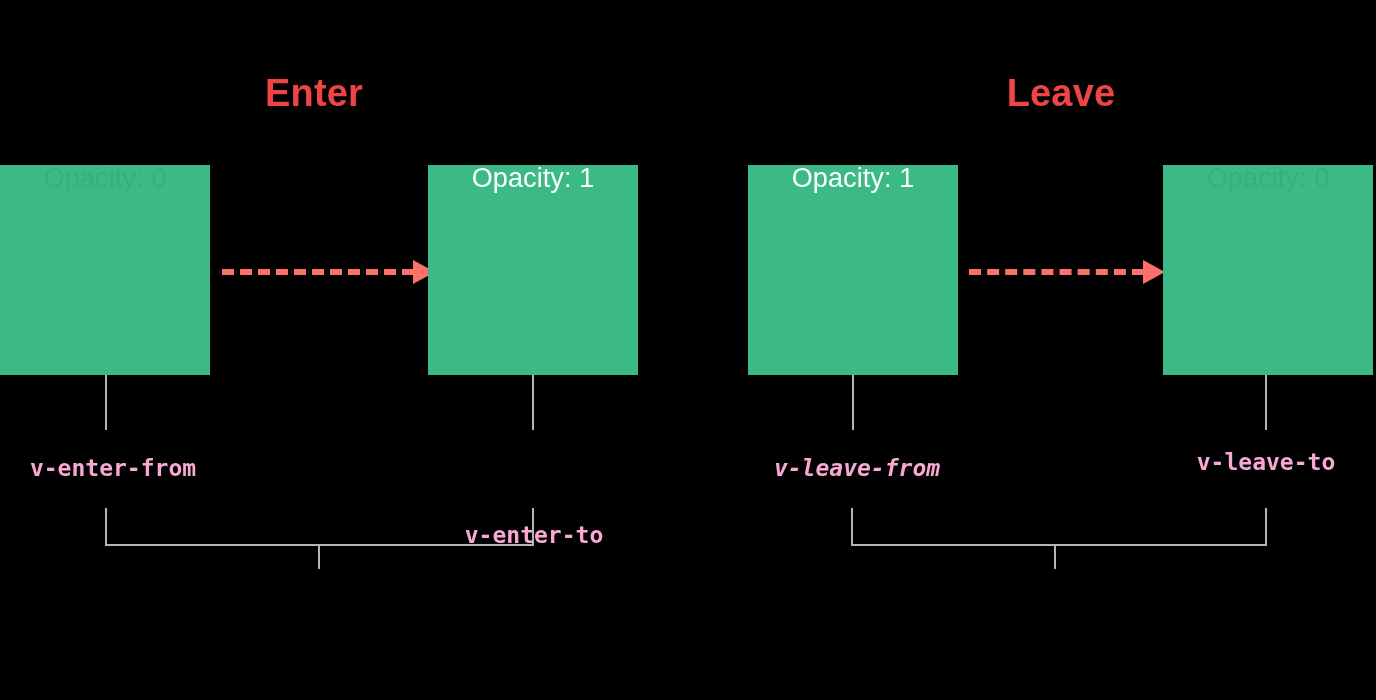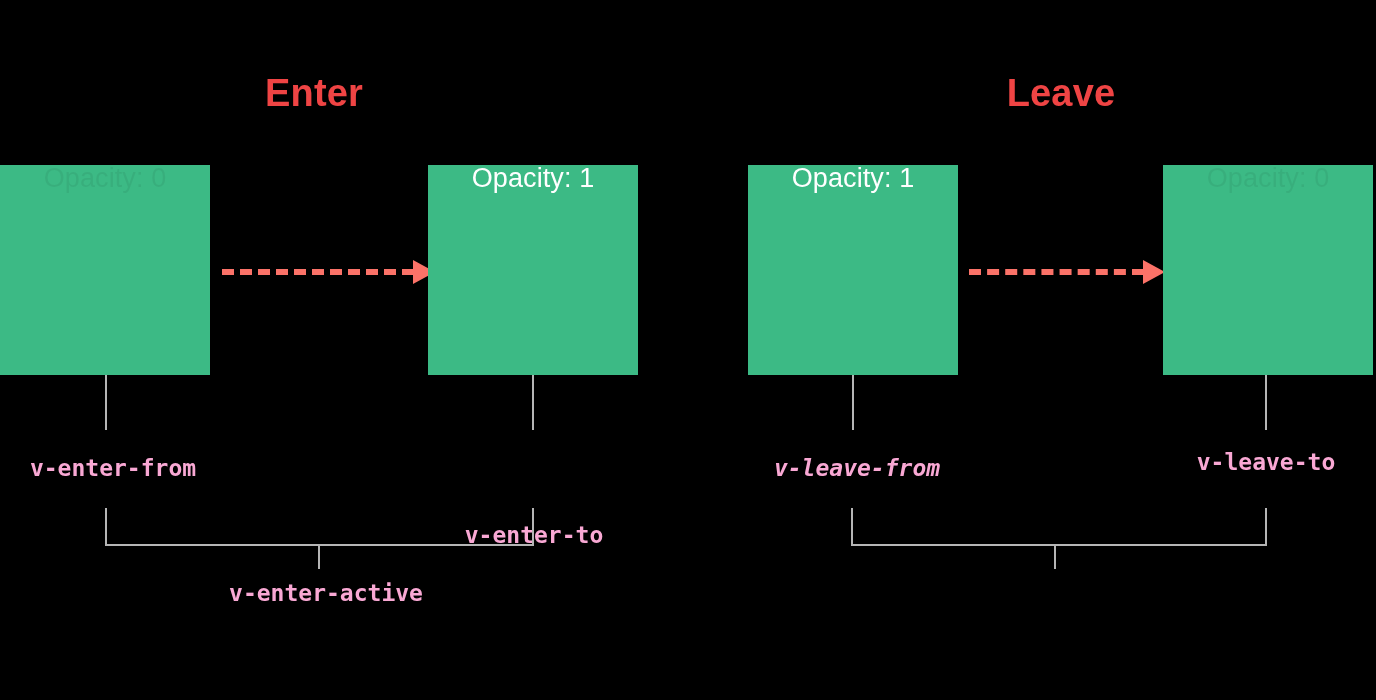--- a/index.html
+++ b/index.html
@@ -134,21 +134,20 @@
   </div>
 
   <div class="stem" style="left:105px; top:375px; height:55px;"></div>
   <div class="stem" style="left:532px; top:375px; height:55px;"></div>
 
   <div class="code-label" style="left:113px; top:457px;">v-enter-from</div>
   <div class="code-label" style="left:534px; top:477px;margin-top:47px;">v-enter-to</div>
 
   <div class="bracket" style="left:105px; top:508px; width:429px;"></div>
   <div class="stem" style="left:318px; top:545px; height:24px;"></div>
-  <div class="code-label" style="left:326px; top:582px;">v-enter-active</div>
 
   <div class="section-title" style="left:1061px; top:74px;">Leave</div>
 
   <div class="state-box" style="left:748px;">
     <span class="box-label">Opacity: 1</span>
   </div>
 
   <div class="arrow" style="left:969px; width:196px;">
     <div class="shaft" style="width:175px;"></div>
     <div class="head" style="left:174px;"></div>

